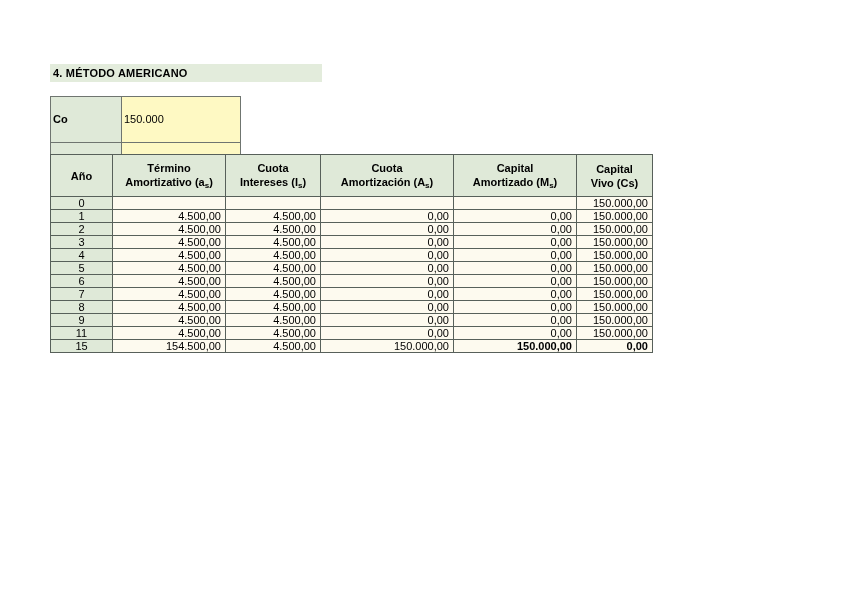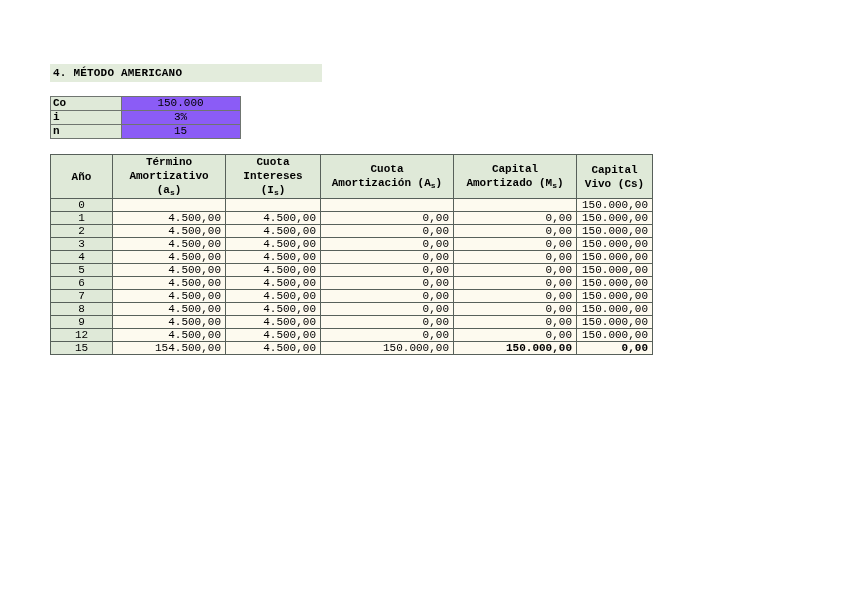--- a/index.html
+++ b/index.html
@@ -15,21 +15,20 @@
     overflow: hidden;
     position: relative;
   }
 
   .sheet {
     position: absolute;
     left: 0;
     top: 0;
     width: 848px;
     height: 599px;
-    font-family: Liberation Mono, monospace;
   }
 
   
   .title-bar {
     position: absolute;
     left: 50px;
     top: 64px;
     width: 272px;
     height: 18px;
     background: #e3ecdc;
@@ -50,33 +49,33 @@
     position: absolute;
     left: 50px;
     top: 96px;
     border-collapse: collapse;
     table-layout: fixed;
   }
   .params td {
     border: 1px solid #6f7570;
     height: 13px;
     font-size: 11px;
-    padding: 0 2px;
+    padding: 16px 2px;
     line-height: 13px;
   }
   .params td.lbl {
     width: 66px;
     background: #dfe9d8;
     font-weight: bold;
     text-align: left;
   }
   .params td.val {
     width: 113px;
-    background: #8b5cf6;
-    text-align: center;
+    background: #fef9c3;
+    text-align: left;
     padding-right: 3px;
   }
 
   
   .amort {
     position: absolute;
     left: 50px;
     top: 154px;
     border-collapse: collapse;
     table-layout: fixed;
@@ -256,21 +255,21 @@
         </tr>
         <tr>
           <td class="yearcell">9</td>
           <td>4.500,00</td>
           <td>4.500,00</td>
           <td>0,00</td>
           <td>0,00</td>
           <td>150.000,00</td>
         </tr>
         <tr>
-          <td class="yearcell">12</td>
+          <td class="yearcell">11</td>
           <td>4.500,00</td>
           <td>4.500,00</td>
           <td>0,00</td>
           <td>0,00</td>
           <td>150.000,00</td>
         </tr>
         <tr>
           <td class="yearcell">15</td>
           <td>154.500,00</td>
           <td>4.500,00</td>

